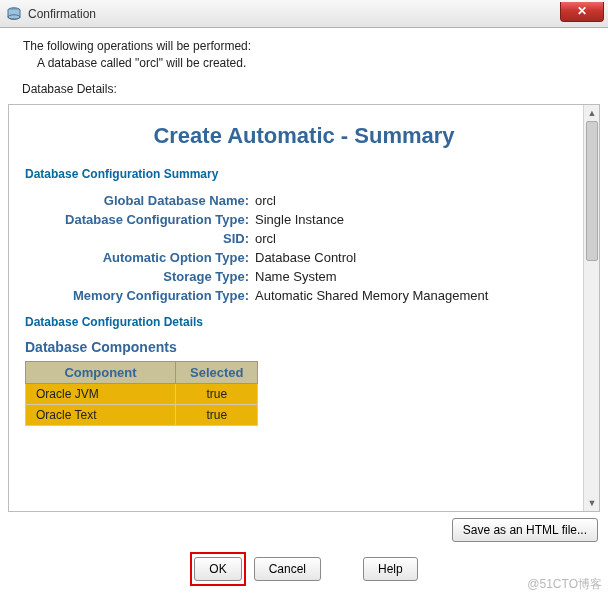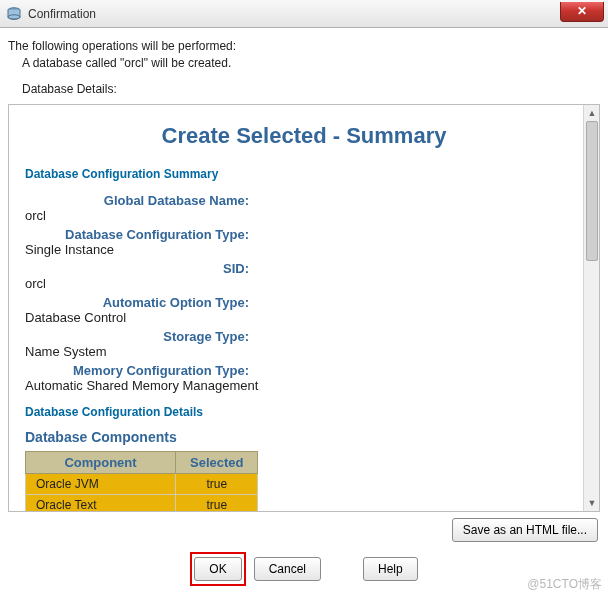--- a/index.html
+++ b/index.html
@@ -40,21 +40,21 @@
     border-top: none;
     border-radius: 0 0 4px 4px;
     color: #fff;
     text-align: center;
     line-height: 18px;
     font-size: 12px;
     font-weight: bold;
     cursor: pointer;
   }
   .intro {
-    padding: 10px 12px 4px 8px;
+    padding: 10px 12px 4px 23px;
     color: #222;
     line-height: 1.4;
   }
   .intro .sub { padding-left: 14px; }
   .details-label {
     padding: 6px 0 6px 22px;
     color: #222;
   }
   .content-frame {
     background: #fff;
@@ -112,21 +112,20 @@
     font-family: Verdana, Arial, sans-serif;
     font-size: 14px;
     font-weight: bold;
     color: #336699;
     margin: 8px 0 6px 0;
   }
   .kv-row {
     display: flex;
     padding: 2px 0;
     font-size: 13px;
-    flex-direction: column;
   }
   .kv-label {
     width: 230px;
     text-align: right;
     color: #336699;
     font-weight: bold;
     padding-right: 6px;
     font-family: Verdana, Arial, sans-serif;
   }
   .kv-value {
@@ -210,21 +209,21 @@
 </div>
 
 <div class="intro">
   <div>The following operations will be performed:</div>
   <div class="sub">A database called "orcl" will be created.</div>
 </div>
 <div class="details-label">Database Details:</div>
 
 <div class="content-frame">
   <div class="content-inner">
-    <h1 class="main-title">Create Selected - Summary</h1>
+    <h1 class="main-title">Create Automatic - Summary</h1>
     <h2 class="section">Database Configuration Summary</h2>
 
     <div id="kv-rows">
         <div class="kv-row">
           <div class="kv-label">Global Database Name:</div>
           <div class="kv-value">orcl</div>
         </div>
         <div class="kv-row">
           <div class="kv-label">Database Configuration Type:</div>
           <div class="kv-value">Single Instance</div>

